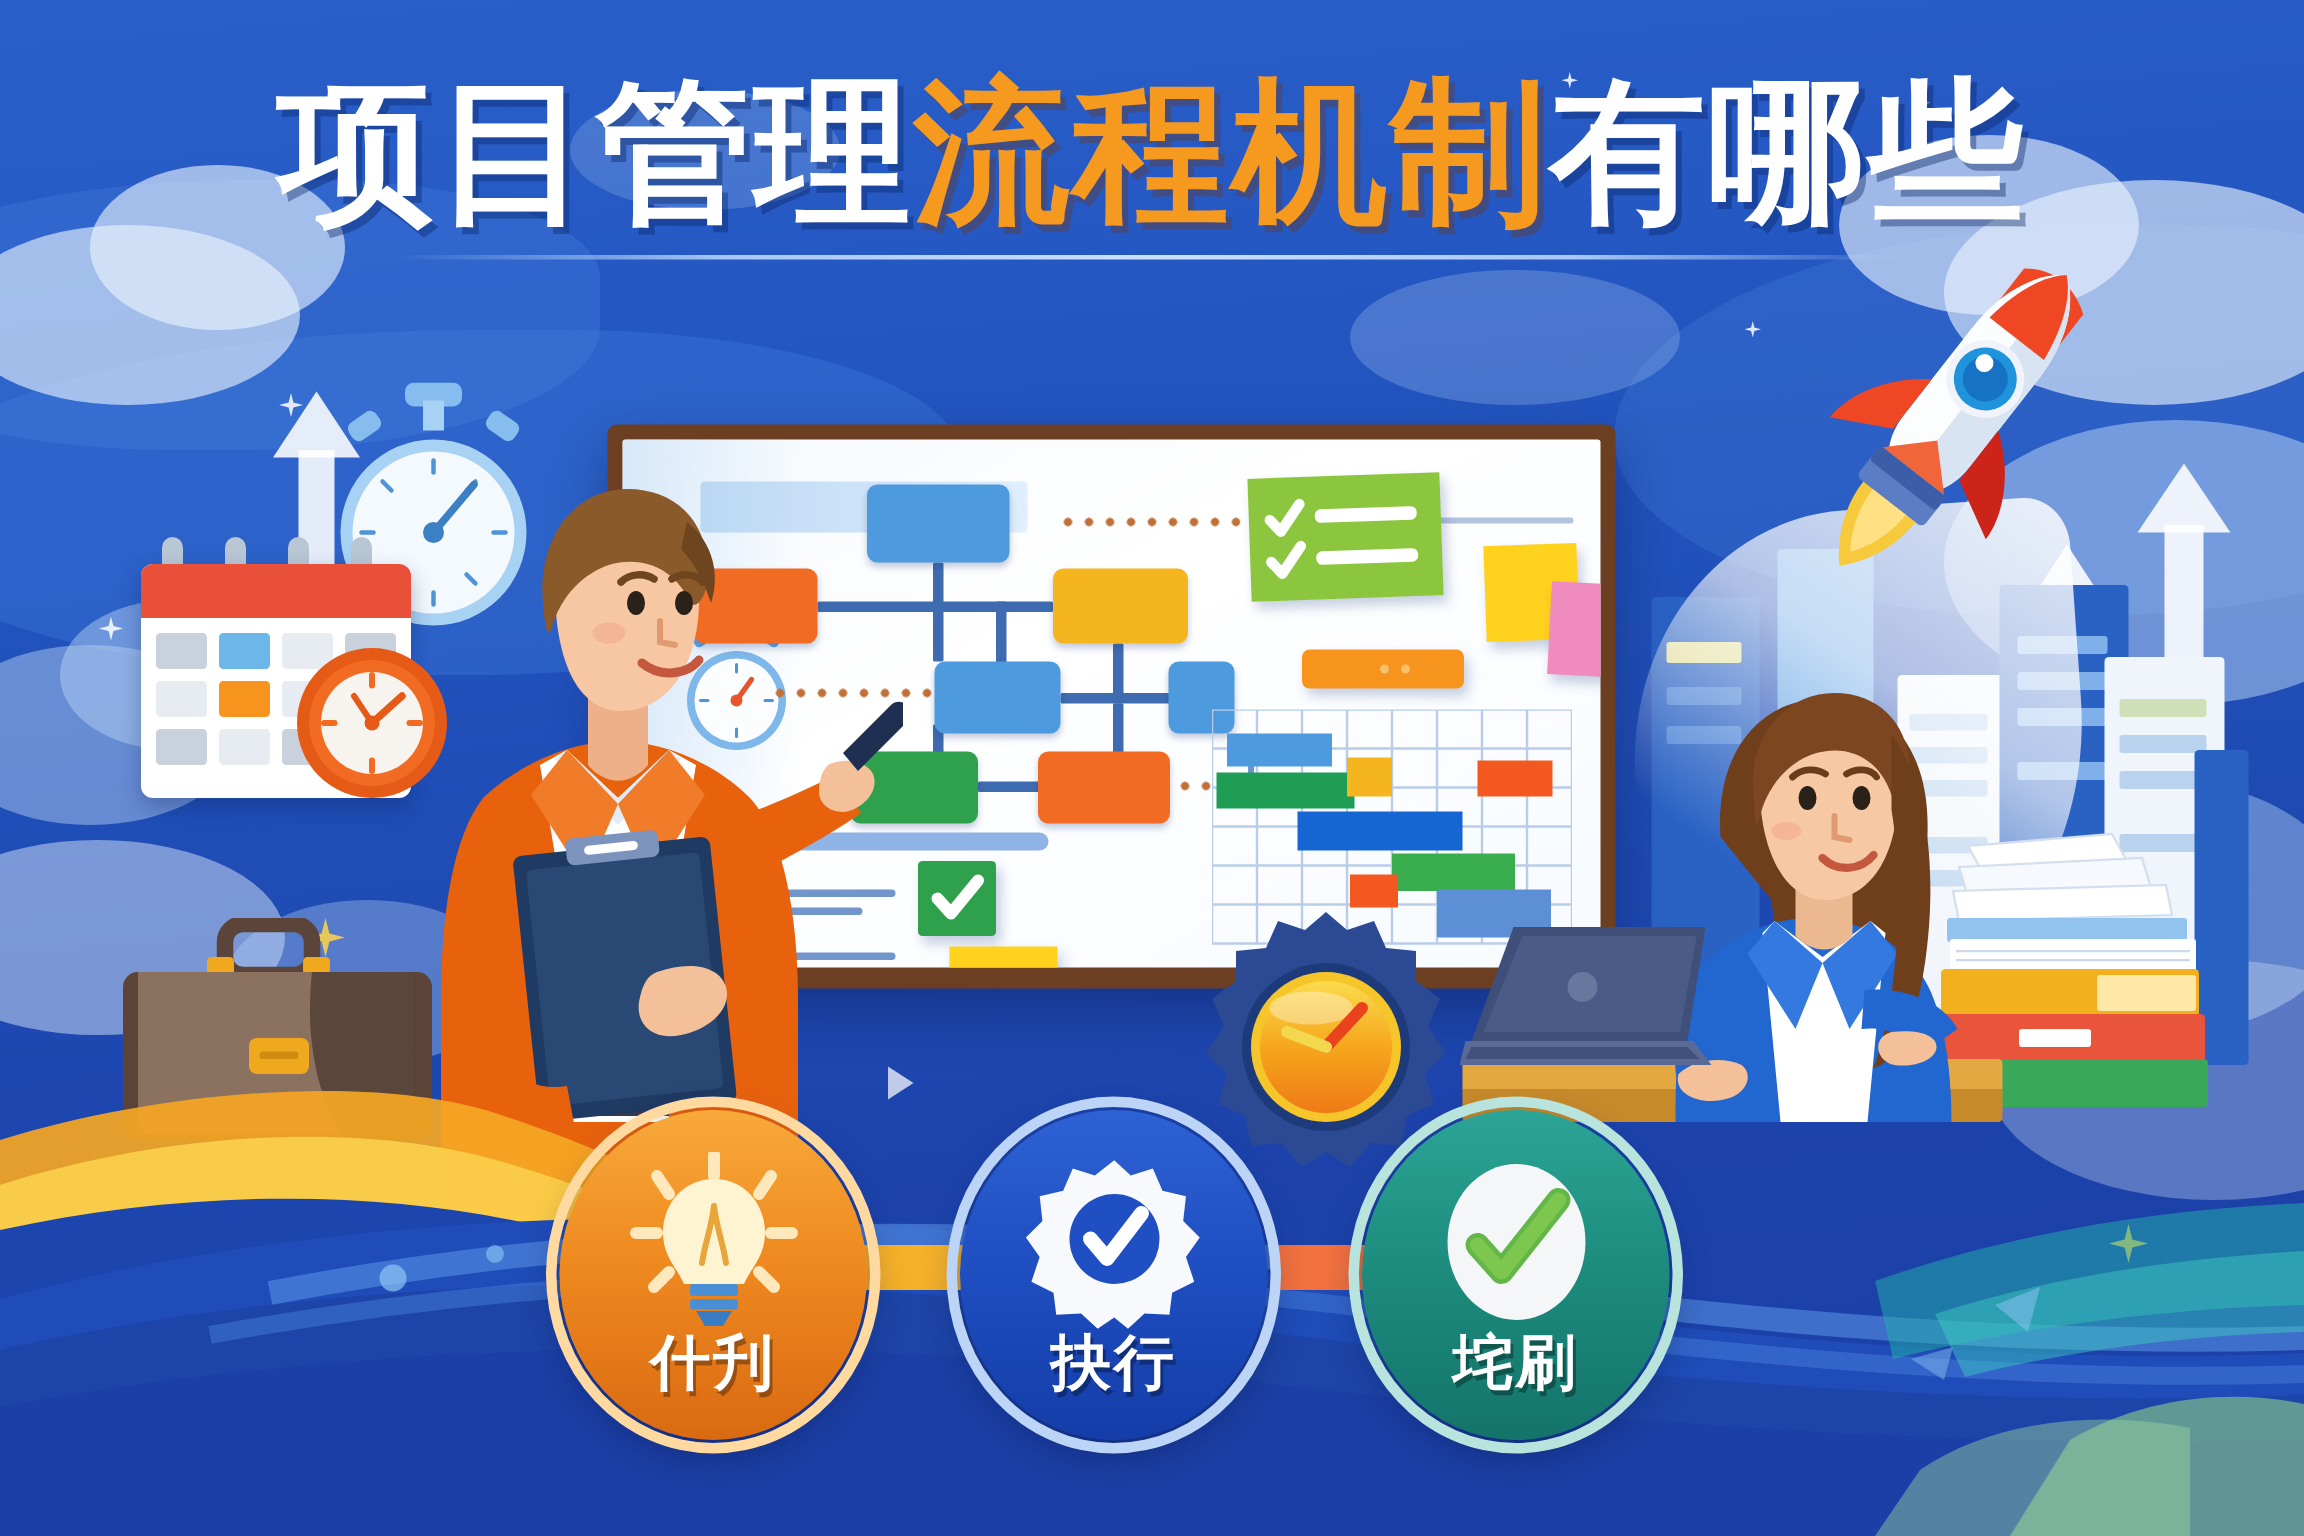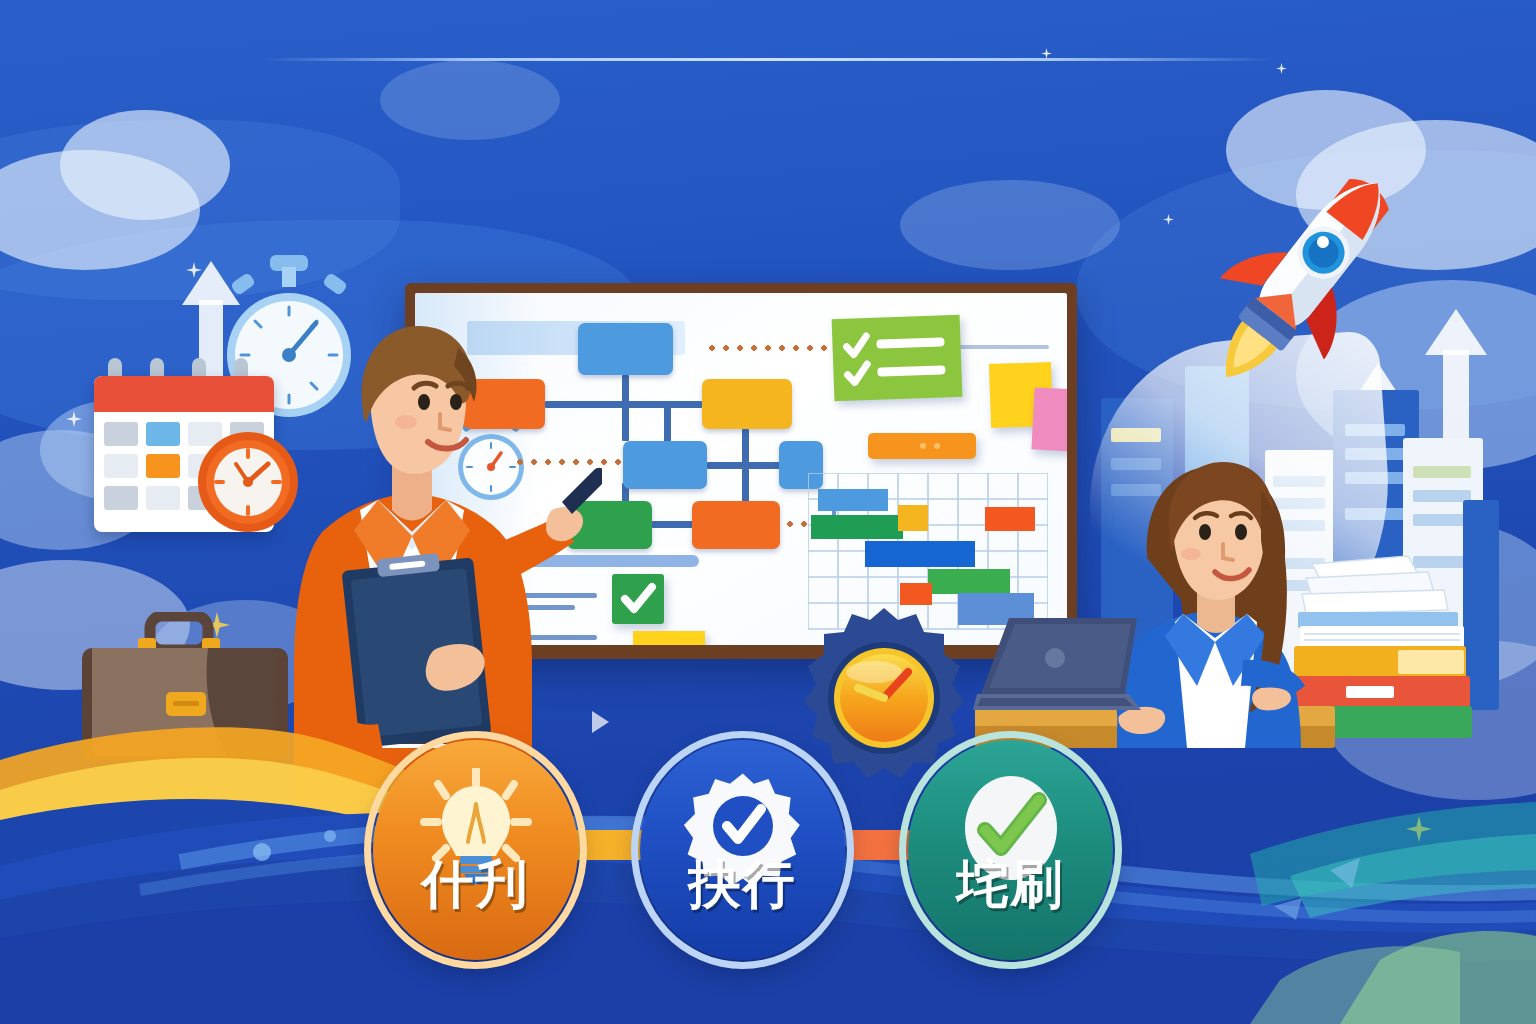--- a/index.html
+++ b/index.html
@@ -122,22 +122,22 @@
 
   
   .steps { position:absolute; left:0; right:0; bottom:0; height:300px; z-index:34; }
   .step {
     position:absolute; width:205px; height:220px; border-radius:50%;
     display:flex; flex-direction:column; align-items:center; justify-content:flex-end;
     box-shadow:0 10px 26px rgba(5,20,60,.42);
   }
   .step .ring { position:absolute; inset:-9px; border-radius:50%; border:7px solid rgba(255,255,255,.75); }
   .step .lbl {
-    position:relative; font-size:52px; font-weight:bold; color:#fff; letter-spacing:2px;
-    margin-bottom:40px; text-shadow:2px 3px 0 rgba(0,0,0,.32);
+    position:relative; font-size:40px; font-weight:bold; color:#fff; letter-spacing:2px;
+    margin-bottom:24px; text-shadow:2px 3px 0 rgba(0,0,0,.32);
   }
   .step .emblem { position:absolute; top:28px; left:50%; transform:translateX(-50%); }
 
   .arrow-step { position:absolute; z-index:33; }
   .arrow-step .bar { position:absolute; top:18px; left:0; height:30px; border-radius:2px; }
   .arrow-step .tip {
     position:absolute; top:0; right:0; width:0; height:0;
     border-style:solid; border-color:transparent; border-left-width:36px; border-top-width:33px; border-bottom-width:33px; border-right-width:0;
   }
 </style>
@@ -671,16 +671,17 @@
           <path d="M60 2 L72 13 L88 8 L95 24 L112 28 L110 46 L122 58 L112 72 L118 90 L102 98 L100 114 L82 113 L70 124 L60 116 L48 124 L36 113 L18 114 L16 98 L0 90 L6 72 L-4 58 L8 46 L6 28 L23 24 L30 8 L46 13 Z" fill="#f7f9fc" transform="scale(0.92) translate(5 4)"></path>
           <circle cx="60" cy="58" r="30" fill="#1f4fc2"></circle>
           <path d="M44 58 l11 13 l23 -30" stroke="#ffffff" stroke-width="10" fill="none" stroke-linecap="round" stroke-linejoin="round"></path>
         </svg>
       </div>
       <div class="lbl">抉行</div>
     </div>
   </div>
 
   <div class="title-wrap">
+    <div class="title"><span class="w">项目管理</span><span class="o">流程机制</span><span class="w">有哪些</span></div>
     <div class="title-rule"></div>
   </div>
 
 </div>
 
 </body></html>

